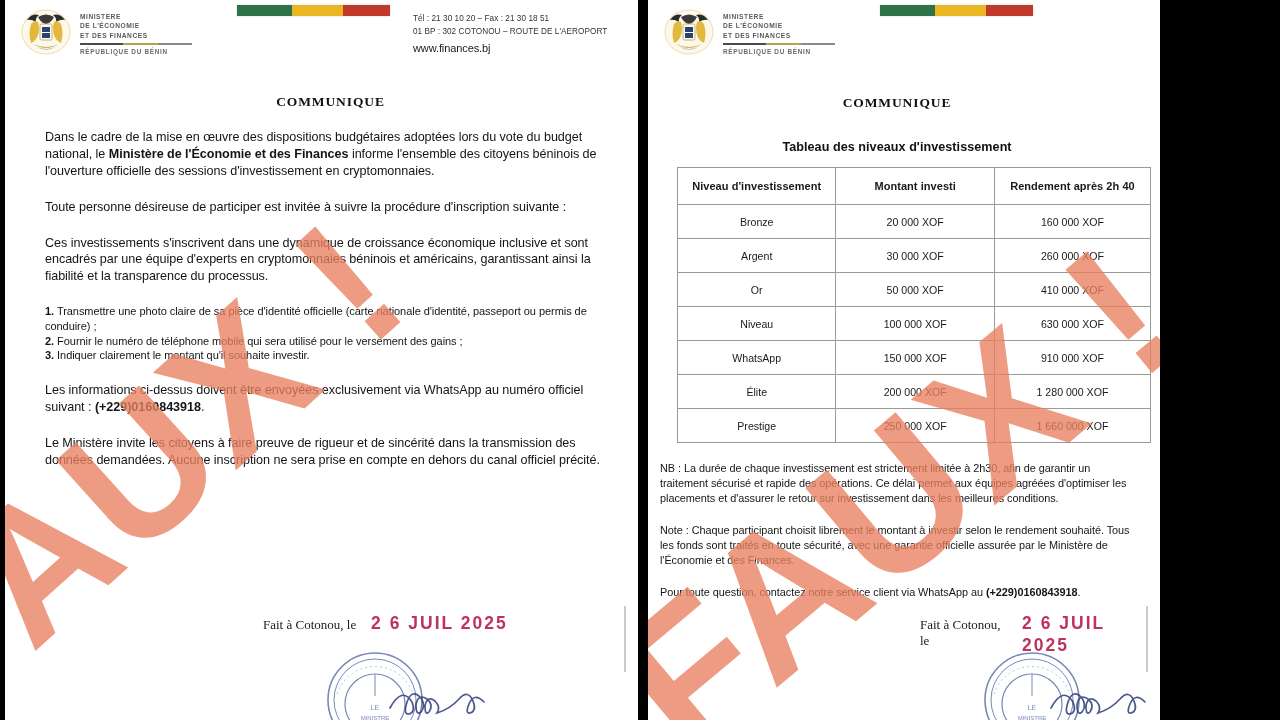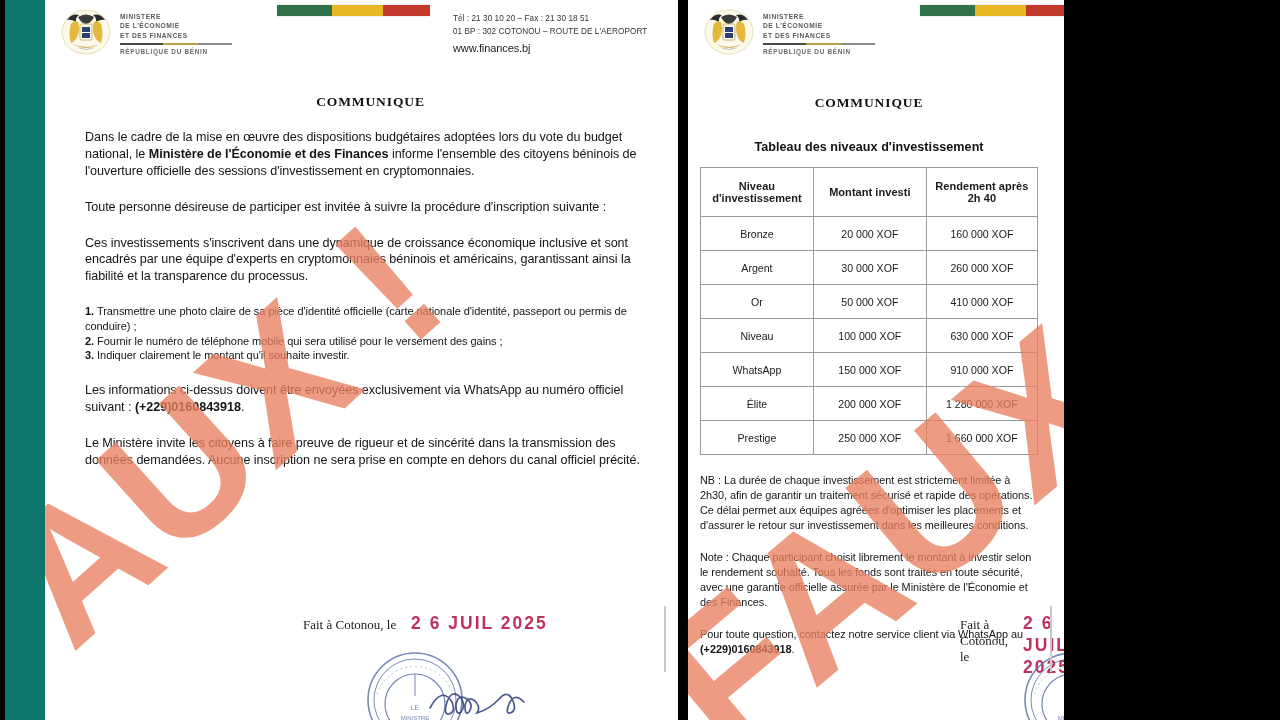--- a/index.html
+++ b/index.html
@@ -4,24 +4,23 @@
 <style>
   * { box-sizing: border-box; margin: 0; padding: 0; }
   html, body {
     width: 1280px; height: 720px;
     background: #000;
     font-family: "Liberation Sans", sans-serif;
     overflow: hidden;
   }
   .stage {
     position: relative;
-    width: 1064px; height: 720px;
-    background: #0f766e;
+    width: 1160px; height: 720px;
+    background: #d946ef;
     display: flex;
-    padding-left: 40px;
   }
 
   
   .panel {
     position: relative;
     background: #ffffff;
     overflow: hidden;
     height: 720px;
   }
   .panel-left  { width: 633px; margin-left: 5px; }
@@ -144,20 +143,21 @@
     letter-spacing: -.05px;
   }
   .list-item .num { font-weight: bold; }
 
   
   .inv-table {
     width: 100%;
     border-collapse: collapse;
     margin-top: 13px;
     table-layout: fixed;
+    margin-left: 17px;
   }
   .inv-table th, .inv-table td {
     border: 1px solid #9a9a9a;
     text-align: center;
     color: #1a1a1a;
   }
   .inv-table th {
     font-size: 11px;
     font-weight: bold;
     padding: 12px 4px;

